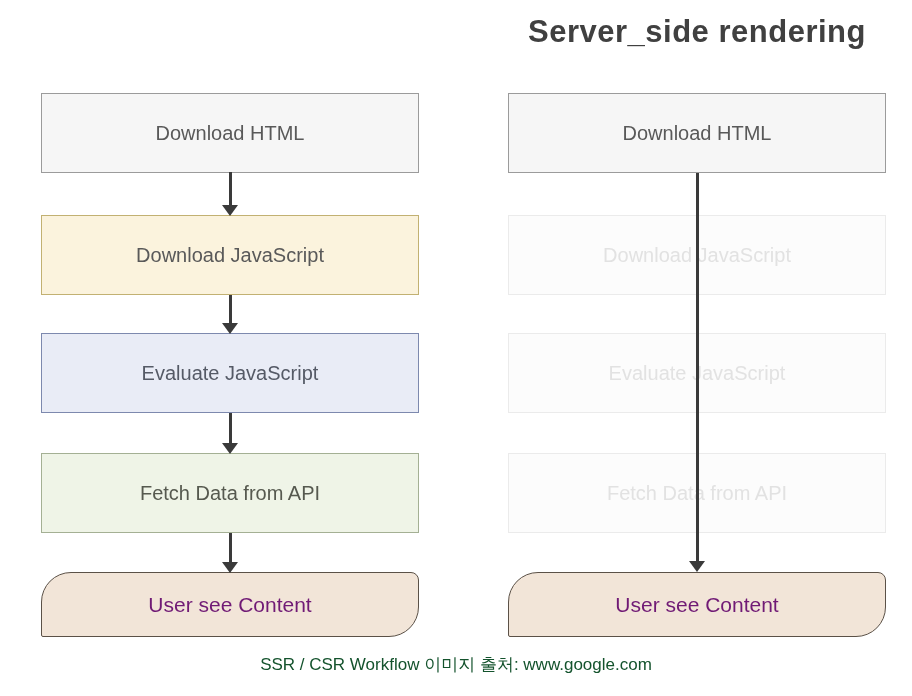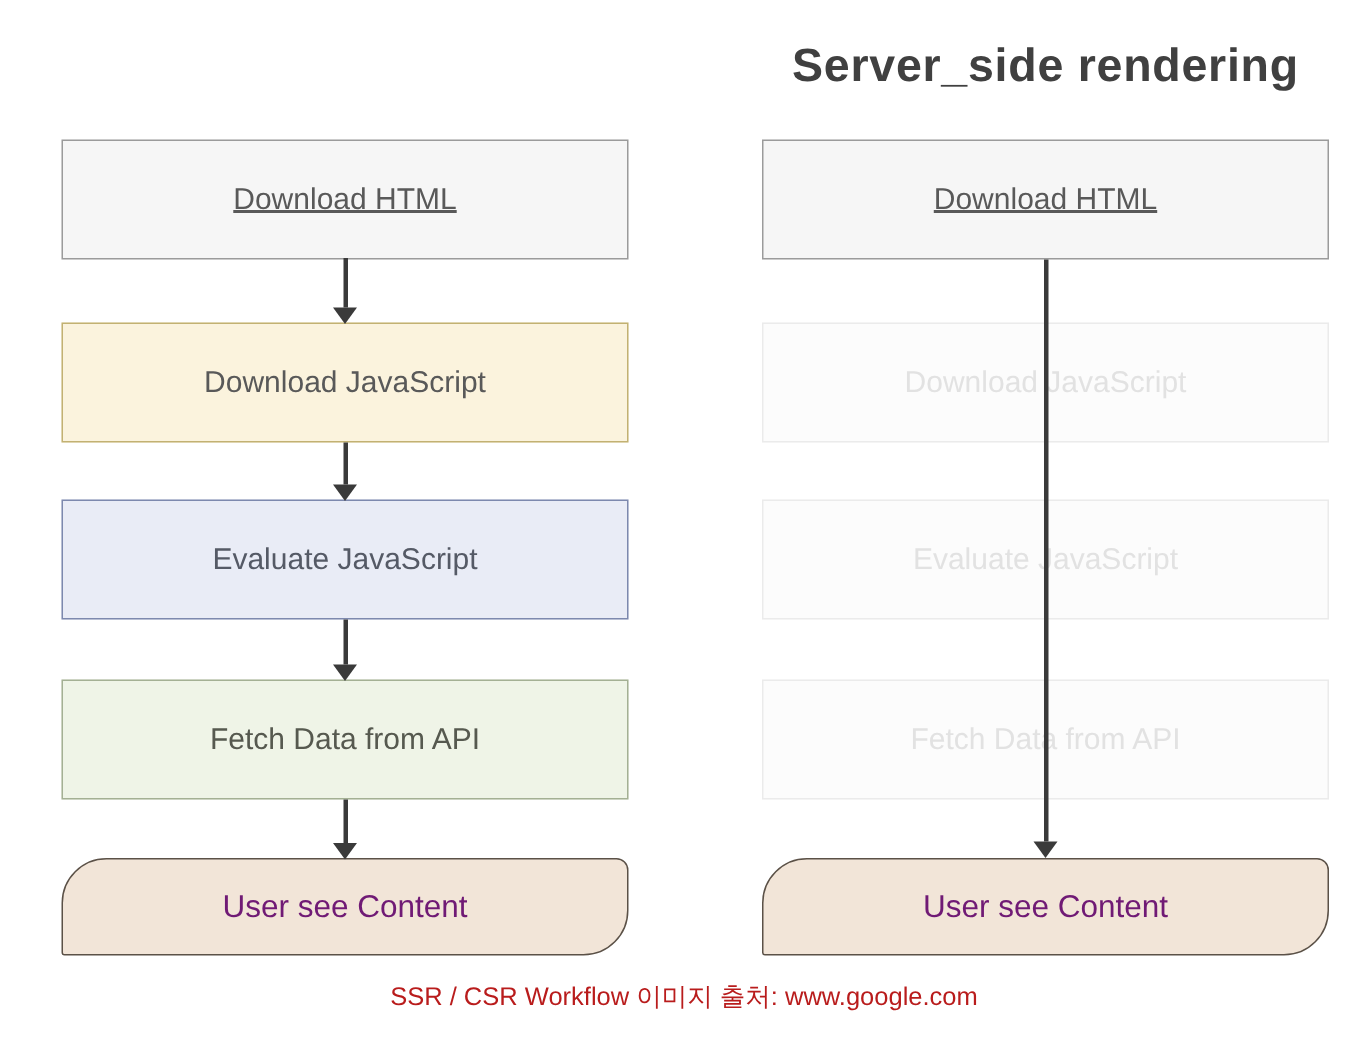--- a/index.html
+++ b/index.html
@@ -25,21 +25,21 @@
   .box {
     position: absolute;
     width: 378px;
     height: 80px;
     display: flex;
     align-items: center;
     justify-content: center;
     font-size: 20px;
     text-align: center;
   }
-  .box-gray   { background: #f6f6f6; border: 1px solid #9b9b9b; color: #595959; text-decoration: underline; }
+  .box-gray   { background: #f6f6f6; border: 1px solid #9b9b9b; color: #595959; }
   .box-yellow { background: #fbf3dd; border: 1.5px solid #c2b172; color: #595959; }
   .box-blue   { background: #e9ecf6; border: 1.5px solid #7d89ae; color: #555a66; }
   .box-green  { background: #eff4e7; border: 1.5px solid #a4b094; color: #56594f; }
   .box-ghost  { background: #fcfcfc; border: 1px solid #ebebeb; color: #e2e2e2; }
   .box-tan {
     background: #f2e5d8;
     border: 1.5px solid #5b5147;
     border-radius: 30px 8px 30px 2px;
     color: #701a75;
     font-size: 21px;
@@ -65,29 +65,29 @@
     border-right: 8px solid transparent;
     border-top: 11px solid #3a3a3a;
   }
   .caption {
     position: absolute;
     top: 653px;
     left: 0;
     width: 912px;
     text-align: center;
     font-size: 17px;
-    color: #b91c1c;
+    color: #14532d;
   }
 </style>
 </head>
 <body>
 
 <div class="canvas">
 
-  <div class="col-title" style="left:508px;margin-top:12px;">Server_side rendering</div>
+  <div class="col-title" style="left:508px;">Server_side rendering</div>
 
   <div class="box box-gray" style="left:41px; top:93px;">Download HTML</div>
 
   <div class="arrow" style="left:222px; top:172px; height:44px;">
     <div class="shaft"></div>
     <div class="head"></div>
   </div>
 
   <div class="box box-yellow" style="left:41px; top:215px;">Download JavaScript</div>
 

